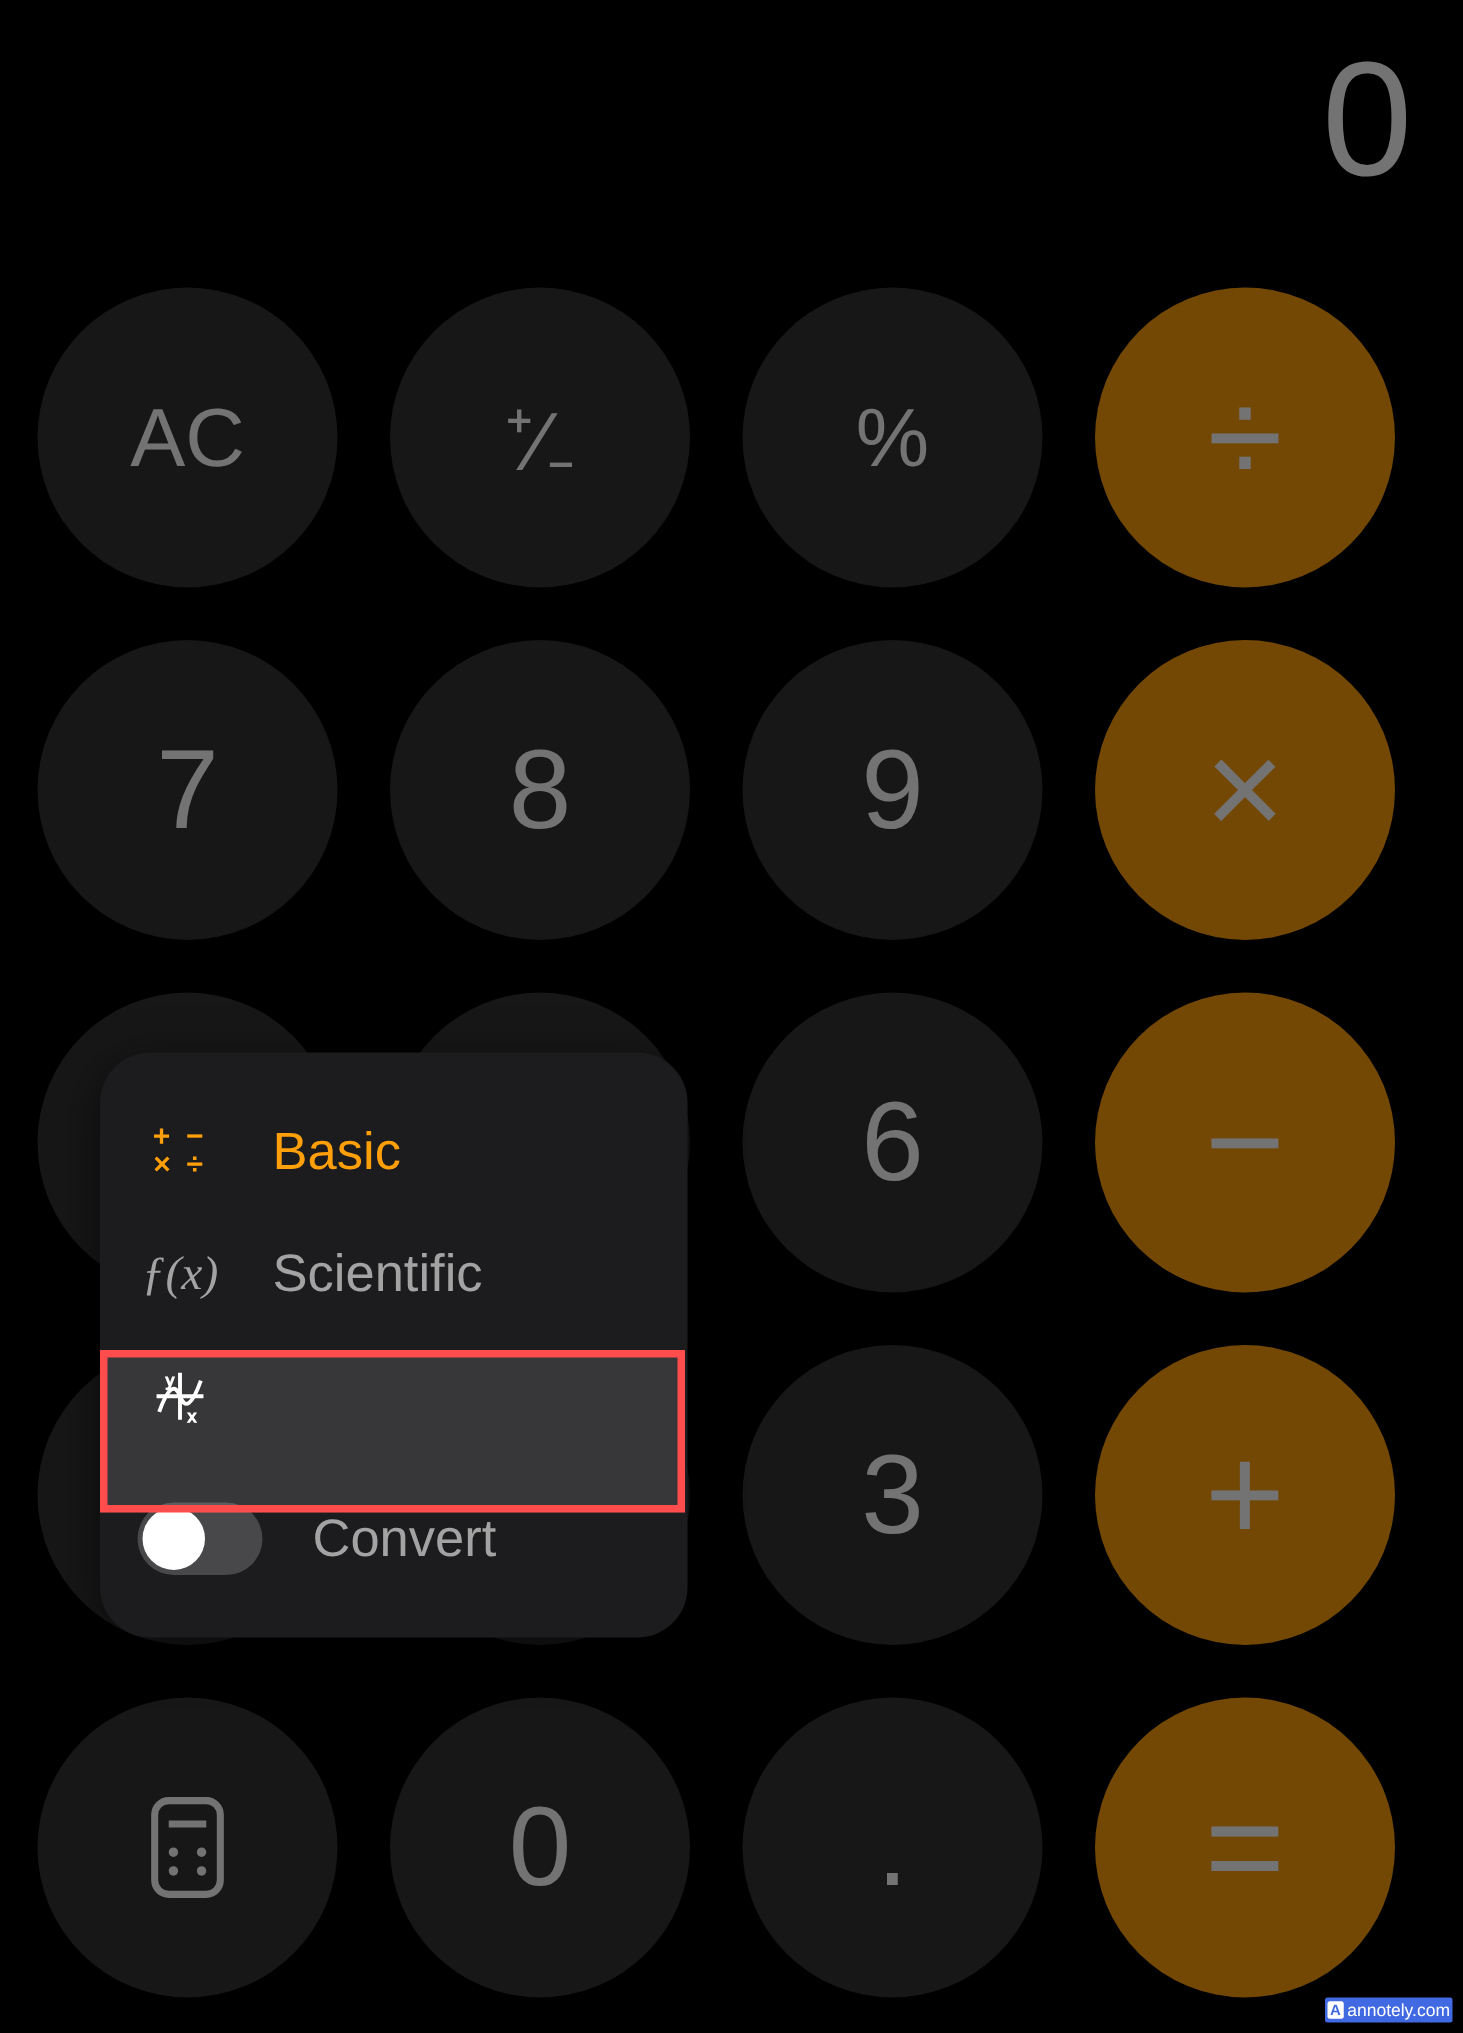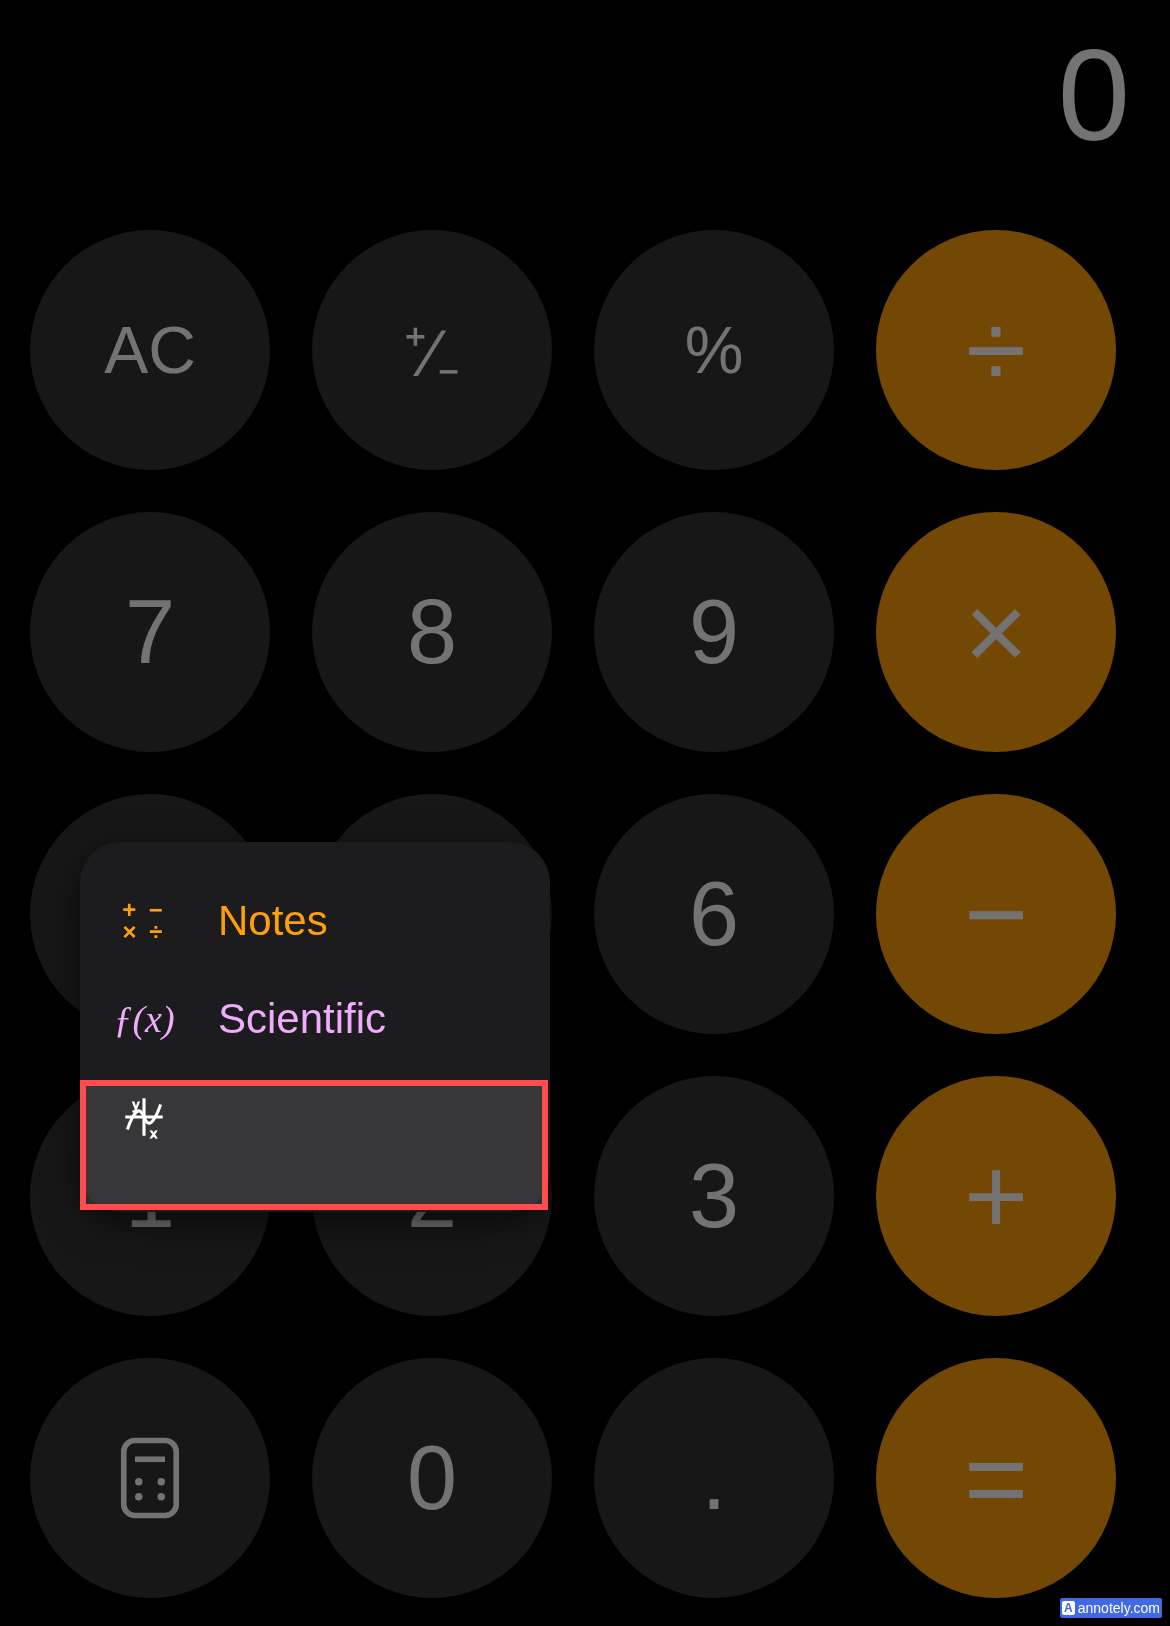--- a/index.html
+++ b/index.html
@@ -82,21 +82,21 @@
       z-index: 10;
       box-shadow: 0 10px 40px rgba(0,0,0,0.6);
     }
     .popup-item {
       display: flex;
       align-items: center;
       padding: 24px 30px;
       gap: 40px;
       cursor: pointer;
       font-size: 42px;
-      color: #f0abfc;
+      color: #a3a3a3;
     }
     .popup-item.selected {
       color: #ff9f0a;
     }
     .popup-icon {
       width: 68px;
       height: 50px;
       display: flex;
       align-items: center;
       justify-content: center;
@@ -258,39 +258,47 @@
   </div>
 </div>
 
 <div class="dimmer"></div>
 
 <div class="popup">
   <div class="popup-item selected">
     <div class="popup-icon">
       <div class="basic-icon-grid">+&nbsp;−<br>×&nbsp;÷</div>
     </div>
-    <span>Notes</span>
+    <span>Basic</span>
   </div>
   <div class="popup-item">
     <div class="popup-icon">
       <span class="fx">ƒ(x)</span>
     </div>
     <span>Scientific</span>
   </div>
   <div class="popup-item">
     <div class="popup-icon">
       <svg class="mathnotes-svg" width="50" height="50" viewBox="0 0 48 48">
         <text x="13" y="16" font-size="13" fill="#fff" font-family="sans-serif">y</text>
         <text x="30" y="44" font-size="13" fill="#fff" font-family="sans-serif">x</text>
         <line x1="24" y1="6" x2="24" y2="42" stroke="#fff" stroke-width="3"></line>
         <line x1="6" y1="24" x2="42" y2="24" stroke="#fff" stroke-width="3"></line>
         <path d="M 8 36 Q 18 8 24 24 Q 30 40 40 12" stroke="#fff" stroke-width="3" fill="none"></path>
       </svg>
     </div>
   </div>
   <div class="popup-divider"></div>
+  <div class="popup-item">
+    <div class="popup-icon" style="width:100px;">
+      <div class="toggle">
+        <div class="toggle-knob"></div>
+      </div>
+    </div>
+    <span>Convert</span>
+  </div>
 </div>
 
 <div class="highlight-box" style="left:80px; top:1080px; width:468px; height:130px;"></div>
 
 <div class="watermark">
     <span>annotely.com</span>
   </div>
 
 </body></html>

